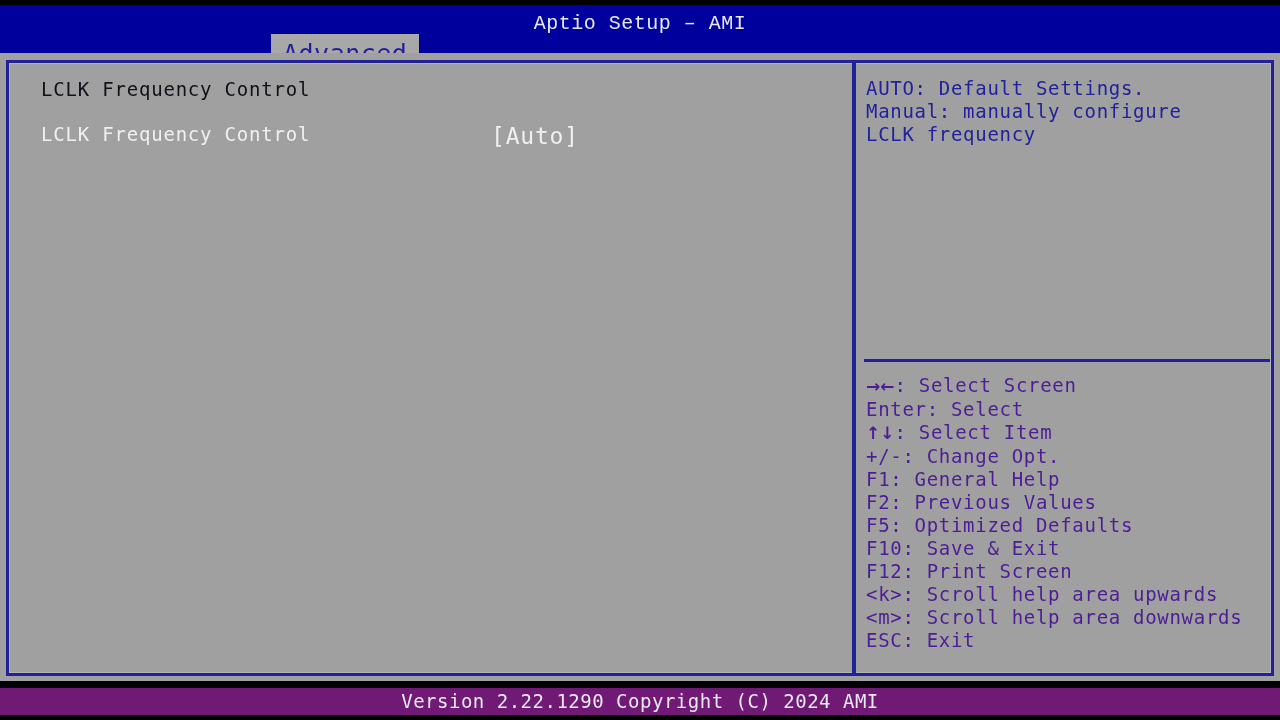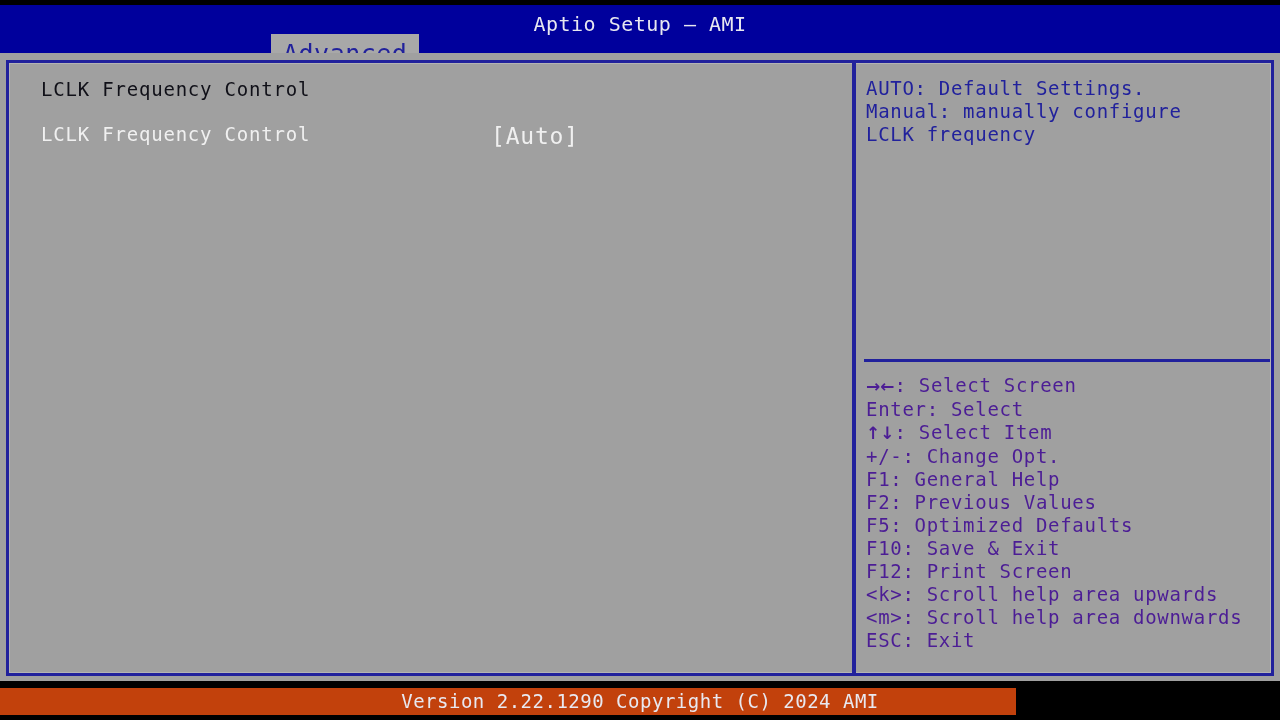--- a/index.html
+++ b/index.html
@@ -38,20 +38,21 @@
   .header-title {
     position: absolute;
     left: 0; top: 5px;
     width: 1280px; height: 28px;
     line-height: 28px;
     text-align: center;
     color: #e8e8f0;
     font-size: 20px;
     letter-spacing: 0.5px;
     white-space: pre;
+    font-family: Liberation Mono, monospace;
   }
   .tab-strip {
     position: absolute;
     left: 0; top: 29px;
     width: 1280px; height: 24px;
   }
   .tab-active {
     position: absolute;
     left: 271px; top: 0px;
     height: 24px;
@@ -178,22 +179,22 @@
     font-family: "DejaVu Sans", sans-serif;
     font-size: 17px;
     font-weight: bold;
     letter-spacing: 0;
   }
 
   
   .footer-bar {
     position: absolute;
     left: 0; top: 688px;
-    width: 1016px; height: 27px;
-    background: #c2410c;
+    width: 1280px; height: 27px;
+    background: #701a75;
   }
   .footer-text {
     position: absolute;
     left: 0; top: 1px;
     width: 1280px;
     text-align: center;
     font-size: 19px;
     color: #e8e8f0;
     letter-spacing: 0.5px;
     white-space: pre;

